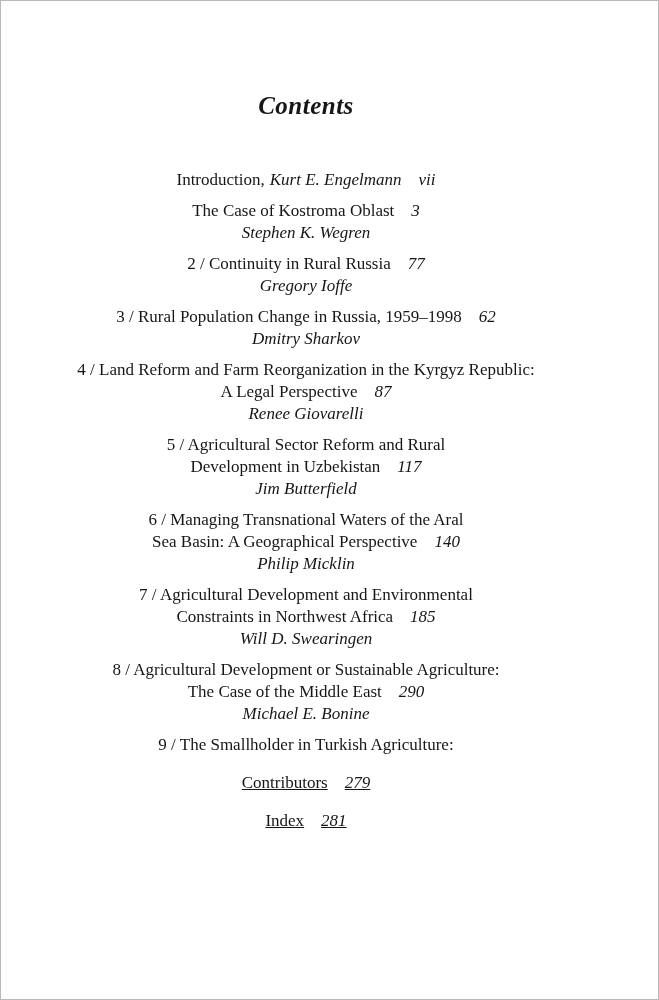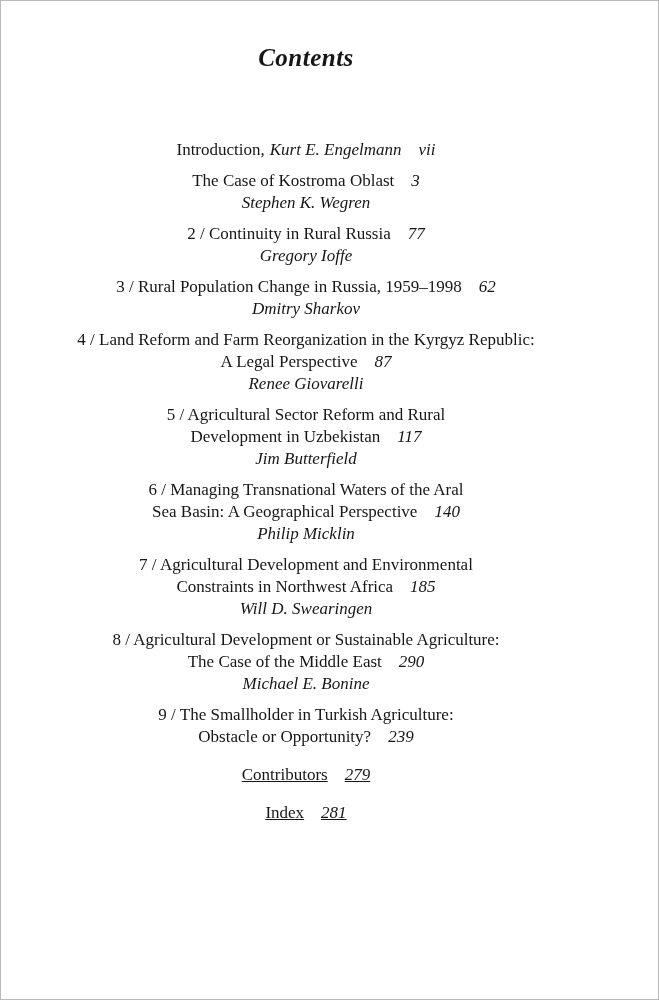--- a/index.html
+++ b/index.html
@@ -16,32 +16,32 @@
   }
   .content {
     position: absolute;
     left: 0;
     top: 0;
     width: 610px;
     text-align: center;
   }
   .title {
     margin: 0;
-    padding-top: 43px;
+    padding-top: 91px;
     font-size: 25px;
     line-height: 27px;
     font-weight: bold;
     font-style: italic;
     letter-spacing: 0.5px;
   }
   .body-text {
     font-size: 17px;
     line-height: 22px;
   }
-  .intro { margin-top: 68px; }
+  .intro { margin-top: 50px; }
   .intro .author-inline { font-style: italic; margin-left: 5px; }
   .entry { margin-top: 9px; }
   .line { white-space: nowrap; }
   .pagenum { font-style: italic; margin-left: 17px; }
   .author { font-style: italic; }
   .backmatter-item { margin-top: 16px; text-decoration: underline; }
 </style>
 </head>
 <body>
 
@@ -86,21 +86,20 @@
           <div class="line"><span>Constraints in Northwest Africa</span><span class="pagenum">185</span></div>
           <div class="line author">Will D. Swearingen</div>
         </div>
         <div class="entry">
           <div class="line"><span>8 / Agricultural Development or Sustainable Agriculture:</span></div>
           <div class="line"><span>The Case of the Middle East</span><span class="pagenum">290</span></div>
           <div class="line author">Michael E. Bonine</div>
         </div>
         <div class="entry">
           <div class="line"><span>9 / The Smallholder in Turkish Agriculture:</span></div>
-          <div class="line"><span>Obstacle or Opportunity?</span><span class="pagenum">239</span></div>
         </div>
       </div>
 
     <div>
         <div class="line backmatter-item"><span>Contributors</span><span class="pagenum">279</span></div>
         <div class="line backmatter-item"><span>Index</span><span class="pagenum">281</span></div>
       </div>
   </div>
 </div>
 

